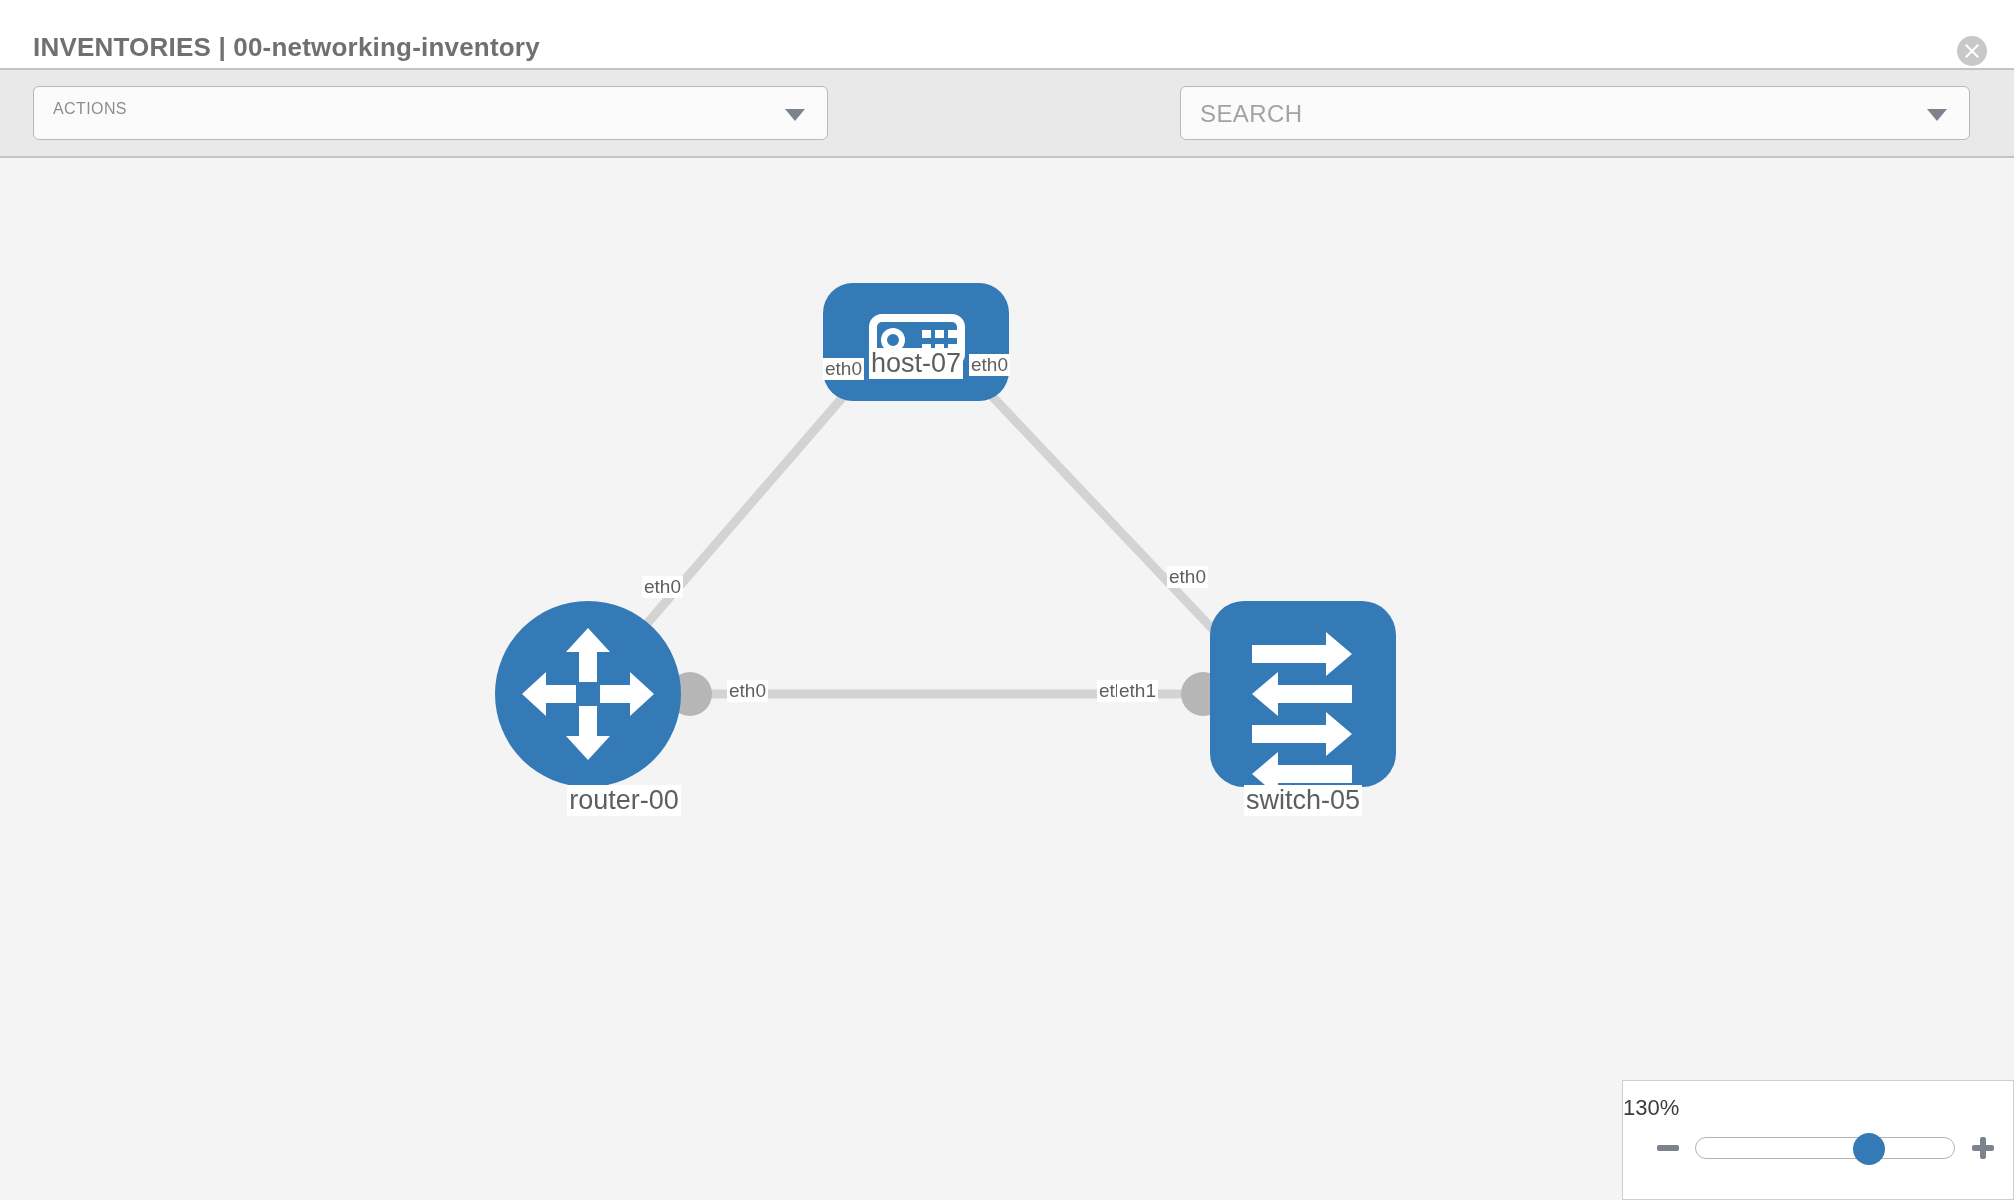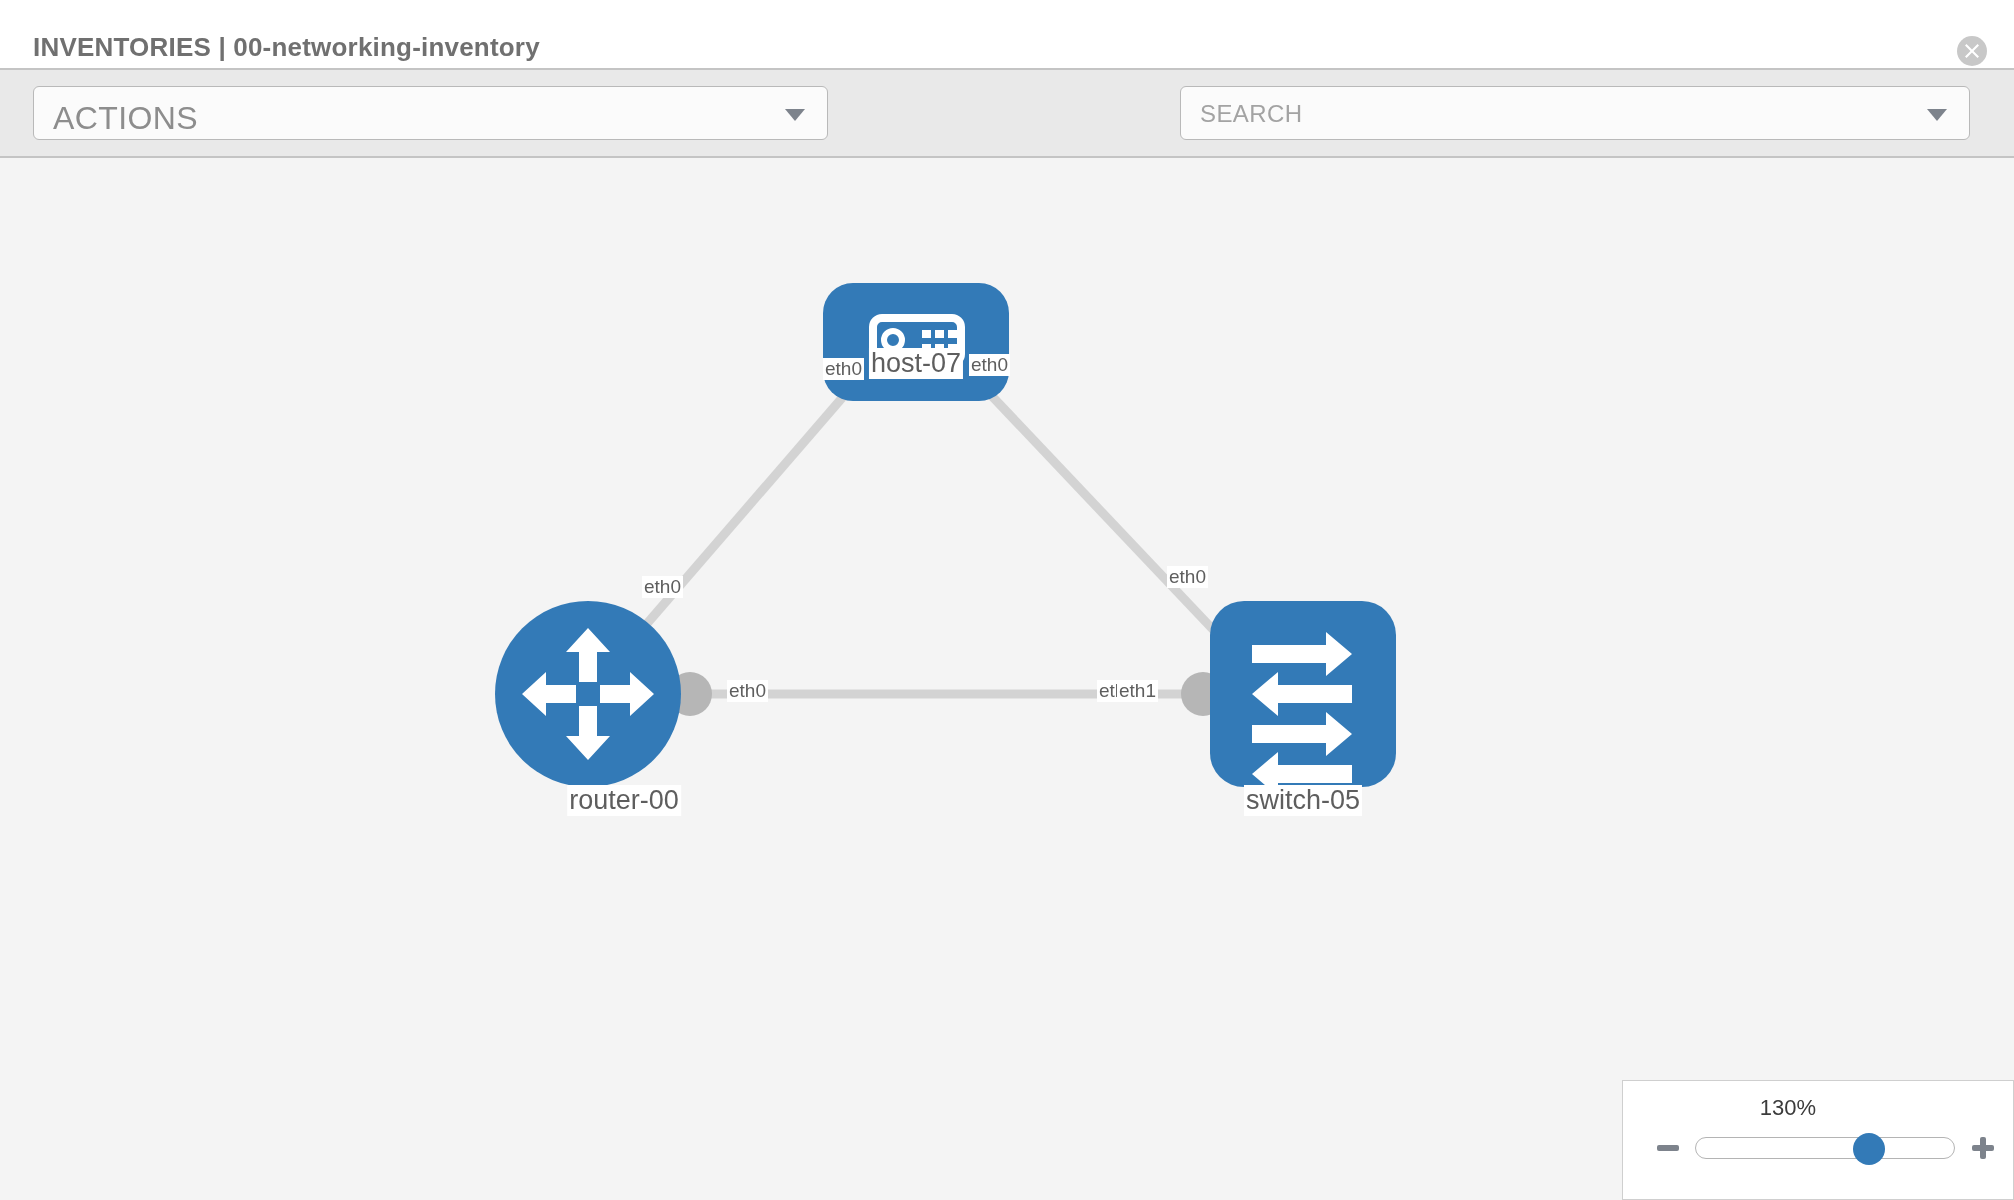--- a/index.html
+++ b/index.html
@@ -66,21 +66,21 @@
     background: #fbfbfb;
     border: 1px solid #b9b9b9;
     border-radius: 6px;
     box-sizing: border-box;
     cursor: pointer;
   }
   .actions-select .label {
     position: absolute;
     left: 19px;
     top: 13px;
-    font-size: 32px;
+    font-size: 16px;
     color: #8d8d8d;
     letter-spacing: 0.4px;
   }
   .caret {
     position: absolute;
     right: 22px;
     top: 22px;
     width: 0; height: 0;
     border-left: 10px solid transparent;
     border-right: 10px solid transparent;
@@ -160,21 +160,21 @@
     height: 120px;
     background: #ffffff;
     border: 1px solid #cfcfcf;
     box-sizing: border-box;
   }
   .zoom-value {
     position: absolute;
     top: 14px;
     left: 0;
     width: 330px;
-    text-align: center;
+    text-align: left;
     font-size: 22px;
     color: #3b3b3b;
   }
   .zoom-minus, .zoom-plus {
     position: absolute;
     top: 52px;
     width: 30px;
     height: 30px;
     cursor: pointer;
   }

